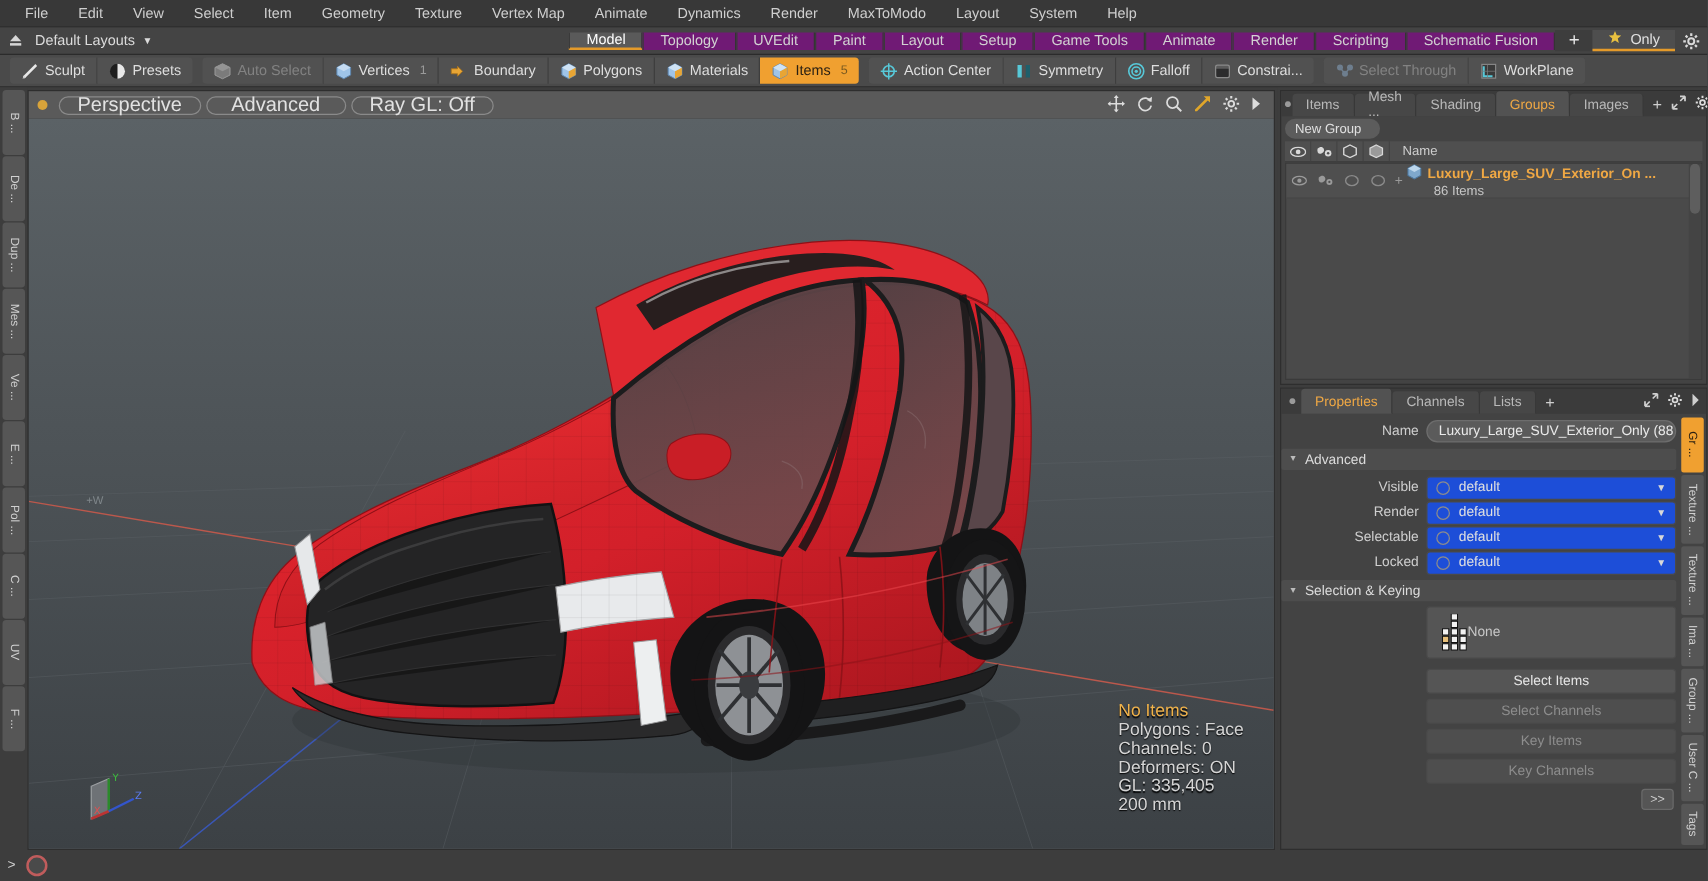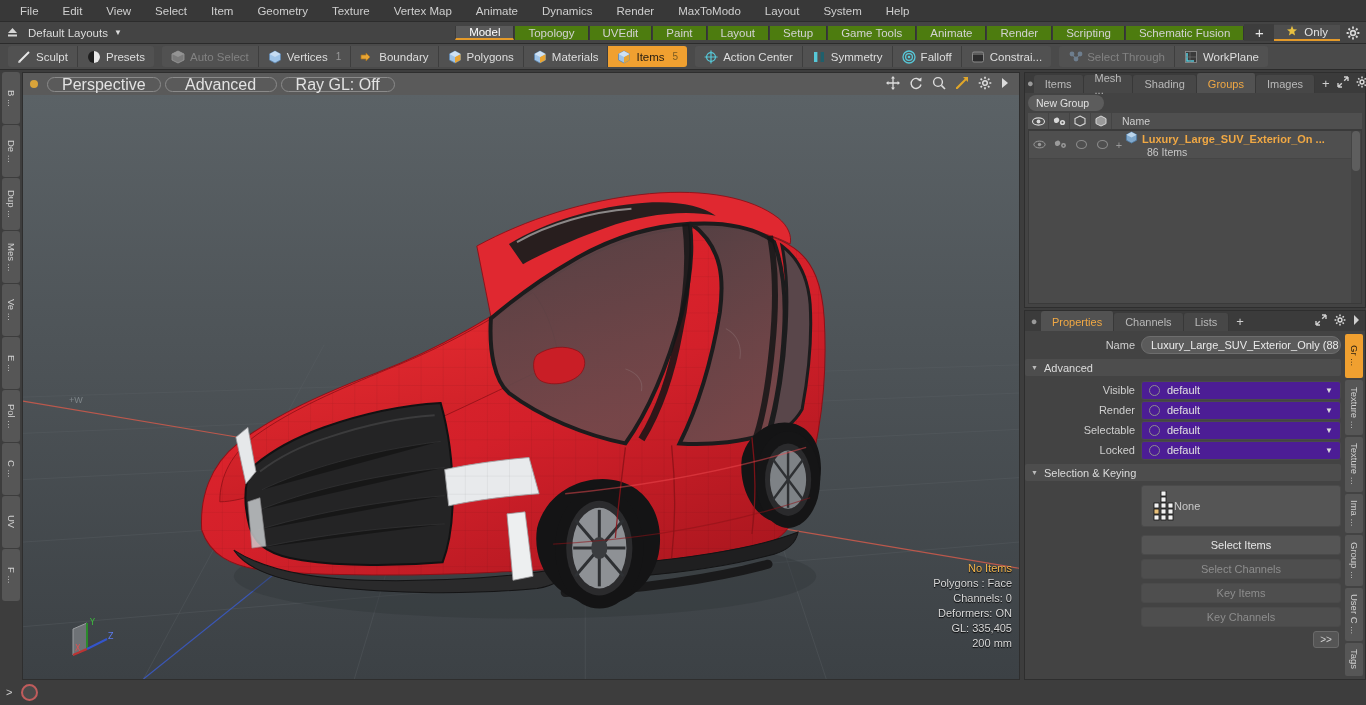--- a/index.html
+++ b/index.html
@@ -17,21 +17,21 @@
   .menubar .mi { padding:0 12px; height:22px; line-height:22px; font-size:11.5px; color:#cfcfcf; cursor:default; }
 
   
   .layoutbar { height:22px; background:#444; display:flex; align-items:center; flex:0 0 22px; border-bottom:1px solid #2b2b2b; }
   .lb-up { width:24px; display:flex; align-items:center; justify-content:center; color:#cfcfcf; font-size:10px;}
   .lb-name { display:flex; align-items:center; padding:0 10px 0 4px; font-size:11.5px; color:#dcdcdc; }
   .lb-caret { margin-left:6px; font-size:8px; }
   .lb-spacer { flex:1; }
   .lb-tabs { display:flex; align-items:stretch; }
   .lb-tab { padding:0 13px; display:flex; align-items:center; font-size:11.5px; color:#d2d2d2;
-            background:#4d7c0f; border-left:1px solid #3a3a3a; border-right:1px solid #343434; cursor:default;}
+            background:#701a75; border-left:1px solid #3a3a3a; border-right:1px solid #343434; cursor:default;}
   .lb-tab.active { background:#5a5a5a; color:#fff; border-bottom:2px solid #e49a2a; }
   .lb-plus { width:30px; display:flex; align-items:center; justify-content:center; font-size:15px; color:#e6e6e6; background:#3d3d3d;}
   .lb-right { display:flex; align-items:stretch; margin-left:auto;}
   .lb-only { display:flex; align-items:center; gap:6px; padding:0 12px; background:#4e4e4e; border-bottom:2px solid #e49a2a; color:#e2e2e2; font-size:11.5px;}
   .lb-gear { width:26px; display:flex; align-items:center; justify-content:center;}
 
   
   .modebar { height:26px; background:#4a4a4a; display:flex; align-items:stretch; flex:0 0 26px; border-bottom:1px solid #2b2b2b;}
   .grp { display:flex; align-items:stretch; background:#4a4a4a; border-radius:3px; margin:2px 0; }
   .sep { width:8px; }
@@ -62,21 +62,21 @@
   .center { flex:1; display:flex; flex-direction:column; min-width:0; padding:2px 2px 0 0;}
   .viewport-wrap { flex:1; position:relative; display:flex; flex-direction:column; border:1px solid #2e2e2e; min-height:0;}
   .vp-header { height:22px; background:#5a5a5a; display:flex; align-items:center; padding:0 4px; flex:0 0 22px; gap:4px;}
   .vp-dot { width:8px; height:8px; border-radius:50%; background:#d8a33a; margin:0 5px 0 3px; flex:0 0 8px;}
   .pillbtn { border:1px solid #8a8a8a; border-radius:9px; height:15px; line-height:13px; padding:0 14px;
              font-size:16px; color:#e2e2e2; background:transparent; cursor:default; text-align:center;}
   .vp-hspacer { flex:1; }
   .vp-icons { display:flex; align-items:center; gap:9px; padding-right:6px; color:#dcdcdc;}
 
   .viewport { flex:1; position:relative; overflow:hidden; background:#4d5357; min-height:0;}
-  .vp-overlay-stats { position:absolute; right:7px; bottom:28px; text-align:right; font-size:11px; line-height:15px; color:#d6d6d6; text-shadow:0 1px 1px #000;}
+  .vp-overlay-stats { position:absolute; right:24px; bottom:28px; text-align:left; font-size:14px; line-height:15px; color:#d6d6d6; text-shadow:0 1px 1px #000;}
   .vp-overlay-stats .noitems { color:#f0b24a; }
   .vp-axis { position:absolute; left:40px; bottom:14px; width:60px; height:50px;}
   .vp-wlabel { position:absolute; left:46px; top:300px; font-size:9px; color:#7f868a;}
 
   
   .rightdock { width:344px; flex:0 0 344px; display:flex; flex-direction:column; background:#3d3d3d; padding:2px 0 0 2px;}
   .panel { background:#434343; border:1px solid #2e2e2e; display:flex; flex-direction:column; min-height:0;}
   .panel.top { height:236px; flex:0 0 236px; }
   .panel.bottom { flex:1; margin-top:2px; }
 
@@ -106,21 +106,21 @@
   .vscroll { position:absolute; right:0; top:0; width:10px; height:100%; background:#444;}
   .vscroll i { position:absolute; top:0; left:1px; width:8px; height:40px; background:#5e5e5e; border-radius:4px; display:block;}
 
   
   .props { flex:1; overflow:hidden; display:flex; }
   .props-main { flex:1; padding:4px 4px 4px 0; display:flex; flex-direction:column; gap:4px; min-width:0;}
   .prow { display:flex; align-items:center; height:20px; gap:6px;}
   .prow .plabel { width:110px; text-align:right; font-size:11px; color:#cfcfcf; flex:0 0 110px;}
   .ptext { flex:1; height:18px; background:#5b5b5b; border:1px solid #6d6d6d; border-radius:9px; font-size:11px;
            color:#eaeaea; display:flex; align-items:center; padding:0 9px; overflow:hidden; white-space:nowrap;}
-  .pdrop { flex:1; height:19px; background:#4c1d95; border:1px solid #4a4a4a; border-radius:3px; font-size:11px;
+  .pdrop { flex:1; height:19px; background:#1d4ed8; border:1px solid #4a4a4a; border-radius:3px; font-size:11px;
            color:#e0e0e0; display:flex; align-items:center; padding:0 7px; position:relative;}
   .pdrop .circ { width:11px; height:11px; border-radius:50%; border:1px solid #8c8c8c; margin-right:7px; flex:0 0 11px;}
   .pdrop .caret { margin-left:auto; font-size:8px; color:#d8d8d8;}
   .sect { height:17px; background:#4d4d4d; border-radius:2px; display:flex; align-items:center; padding-left:6px;
           font-size:11px; color:#dcdcdc; gap:6px; margin-right:0;}
   .sect .tri { font-size:7px; color:#bbb;}
   .keybox { margin-left:116px; height:42px; background:#555; border:1px solid #4a4a4a; border-radius:3px;
             display:flex; align-items:center; padding:0 10px; gap:0;}
   .keybox .kdots { width:22px; height:30px; flex:0 0 22px;}
   .pbtn { margin-left:116px; height:20px; background:#555; border:1px solid #4a4a4a; border-radius:3px;

